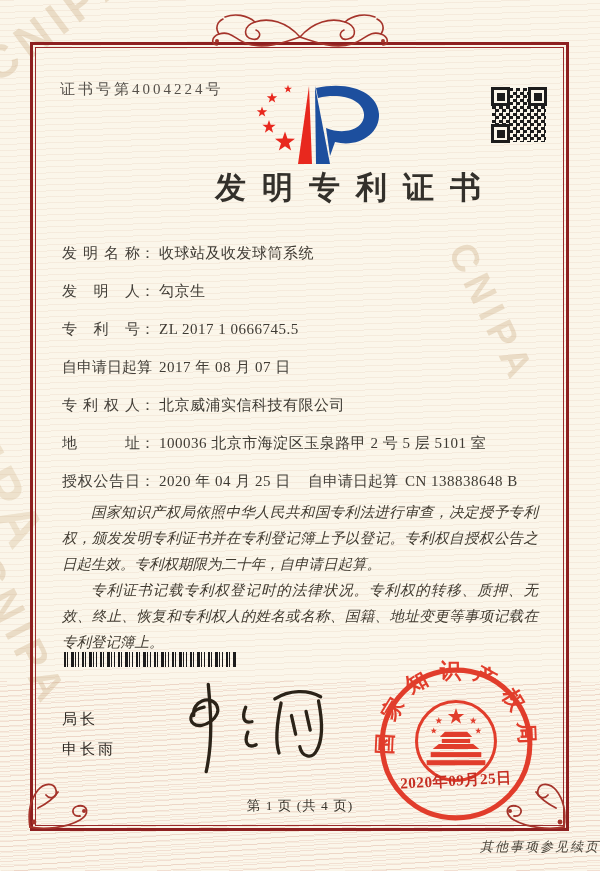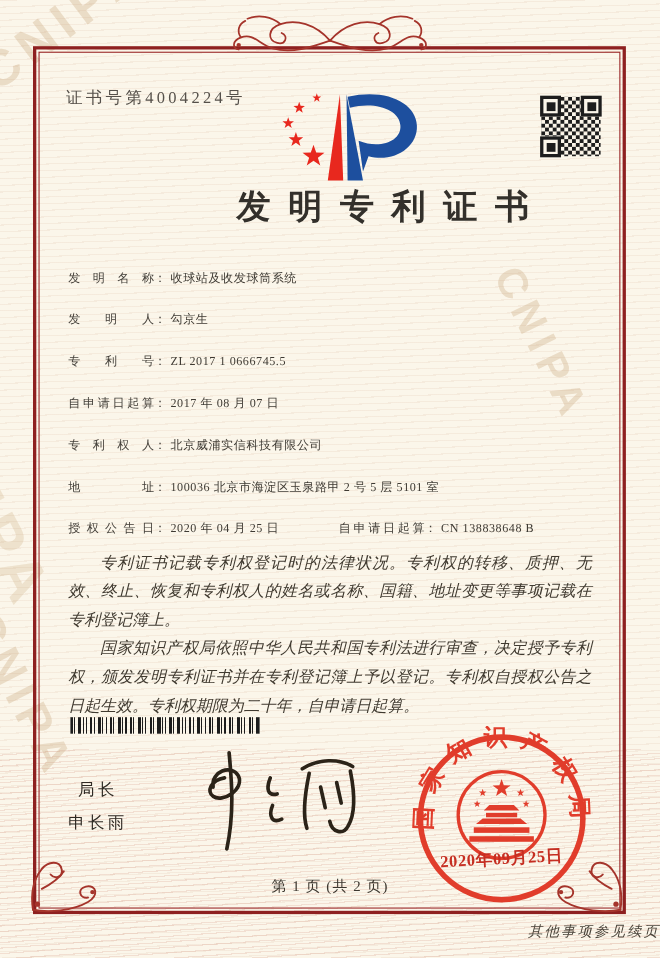--- a/index.html
+++ b/index.html
@@ -28,36 +28,36 @@
   
   .qr{position:absolute;left:492px;top:88px;width:54px;height:54px;
       background:repeating-conic-gradient(#1d1d1d 0% 25%,transparent 0% 50%) 0 0/7px 7px;}
   .qr .f{position:absolute;width:13px;height:13px;border:3px solid #1d1d1d;background:#fbf6ea;box-sizing:content-box;}
   .qr .f::after{content:"";position:absolute;inset:2.5px;background:#1d1d1d;}
   .qr .f.tl{left:-1px;top:-1px}.qr .f.tr{right:-1px;top:-1px}.qr .f.bl{left:-1px;bottom:-1px}
   
   .title{position:absolute;left:0;top:167px;width:100%;text-align:center;font-size:31px;font-weight:bold;
          letter-spacing:16px;text-indent:16px;color:#33302b;margin-left:48px;}
   
-  .fields{position:absolute;left:62px;top:241px;width:482px;font-size:11px;color:#44403a;}
+  .fields{position:absolute;left:62px;top:241px;width:482px;font-size:15px;color:#44403a;}
   .row{height:24px;line-height:24px;margin-bottom:14px;white-space:nowrap;}
   .row.grant{display:flex;}
   .pair1{width:246px;}
   .flabel{display:inline-block;width:78px;text-align:justify;text-align-last:justify;color:#44403a;}
   .colon{display:inline-block;margin-right:4px;}
   .fvalue{color:#3e3a33;letter-spacing:0.5px;}
   
   .paras{position:absolute;left:62px;top:499px;width:476px;font-size:14.5px;line-height:1.8;
          text-align:justify;color:#403a30;font-style:italic;}
   .paras p{margin:0;text-indent:2em;}
   
   .barcode{position:absolute;left:64px;top:652px;width:172px;height:15px;
     background:repeating-linear-gradient(90deg,#1c1c1c 0 2px,transparent 2px 3px,#1c1c1c 3px 4px,transparent 4px 7px,#1c1c1c 7px 10px,transparent 10px 11px,#1c1c1c 11px 12px,transparent 12px 14px,#1c1c1c 14px 15px,transparent 15px 18px);}
   
-  .signer{position:absolute;left:62px;top:704px;font-size:15px;letter-spacing:3px;color:#2f2a24;line-height:30px;text-align:center;}
+  .signer{position:absolute;left:62px;top:704px;font-size:15px;letter-spacing:3px;color:#2f2a24;line-height:30px;}
   .signature{position:absolute;left:163px;top:676px;width:180px;height:104px;}
   
   .seal{position:absolute;left:372px;top:660px;width:168px;height:168px;opacity:0.93;}
   
   .page-info{position:absolute;left:0;top:797px;width:100%;text-align:center;font-size:13.5px;color:#3c372f;letter-spacing:1px;}
   .footer-note{position:absolute;left:0;top:838px;width:100%;text-align:right;font-size:13px;font-style:italic;color:#4a443a;letter-spacing:2px;}
 </style>
 </head>
 <body>
 
@@ -162,22 +162,22 @@
       <span class="pair1">
         <span class="flabel">授权公告日</span><span class="colon">：</span><span class="fvalue">2020 年 04 月 25 日</span>
       </span>
       <span class="pair2">
         <span class="flabel">自申请日起算</span><span class="colon">：</span><span class="fvalue">CN 138838648 B</span>
       </span>
     </div>
   </div>
 
   <div class="paras">
+    <p>国家知识产权局依照中华人民共和国专利法进行审查，决定授予专利权，颁发发明专利证书并在专利登记簿上予以登记。专利权自授权公告之日起生效。专利权期限为二十年，自申请日起算。</p>
     <p>专利证书记载专利权登记时的法律状况。专利权的转移、质押、无效、终止、恢复和专利权人的姓名或名称、国籍、地址变更等事项记载在专利登记簿上。</p>
-    <p>国家知识产权局依照中华人民共和国专利法进行审查，决定授予专利权，颁发发明专利证书并在专利登记簿上予以登记。专利权自授权公告之日起生效。专利权期限为二十年，自申请日起算。</p>
   </div>
 
   <div class="barcode"></div>
 
   <div class="signer">
     <div>局长</div>
     <div>申长雨</div>
   </div>
 
   <svg class="signature" viewBox="0 0 170 100">
@@ -209,16 +209,16 @@
       <use href="#star" transform="translate(105,70) scale(0.33)"></use>
       <path d="M67,76 L99,76 L94,71 L72,71 Z"></path>
       <rect x="69" y="78" width="28" height="4"></rect>
       <path d="M60,88 L106,88 L100,83 L66,83 Z"></path>
       <rect x="58" y="91" width="50" height="5"></rect>
       <rect x="54" y="99" width="58" height="5"></rect>
     </g>
     <text x="83" y="124" text-anchor="middle" font-size="15" font-weight="bold" fill="#c22014" letter-spacing="0.5" transform="rotate(-3 83 120)">2020年09月25日</text>
   </svg>
 
-  <div class="page-info">第 1 页 (共 2 页)</div>
+  <div class="page-info">第 1 页 (共 4 页)</div>
   <div class="footer-note">其他事项参见续页</div>
 
 </div>
 
 </body></html>

